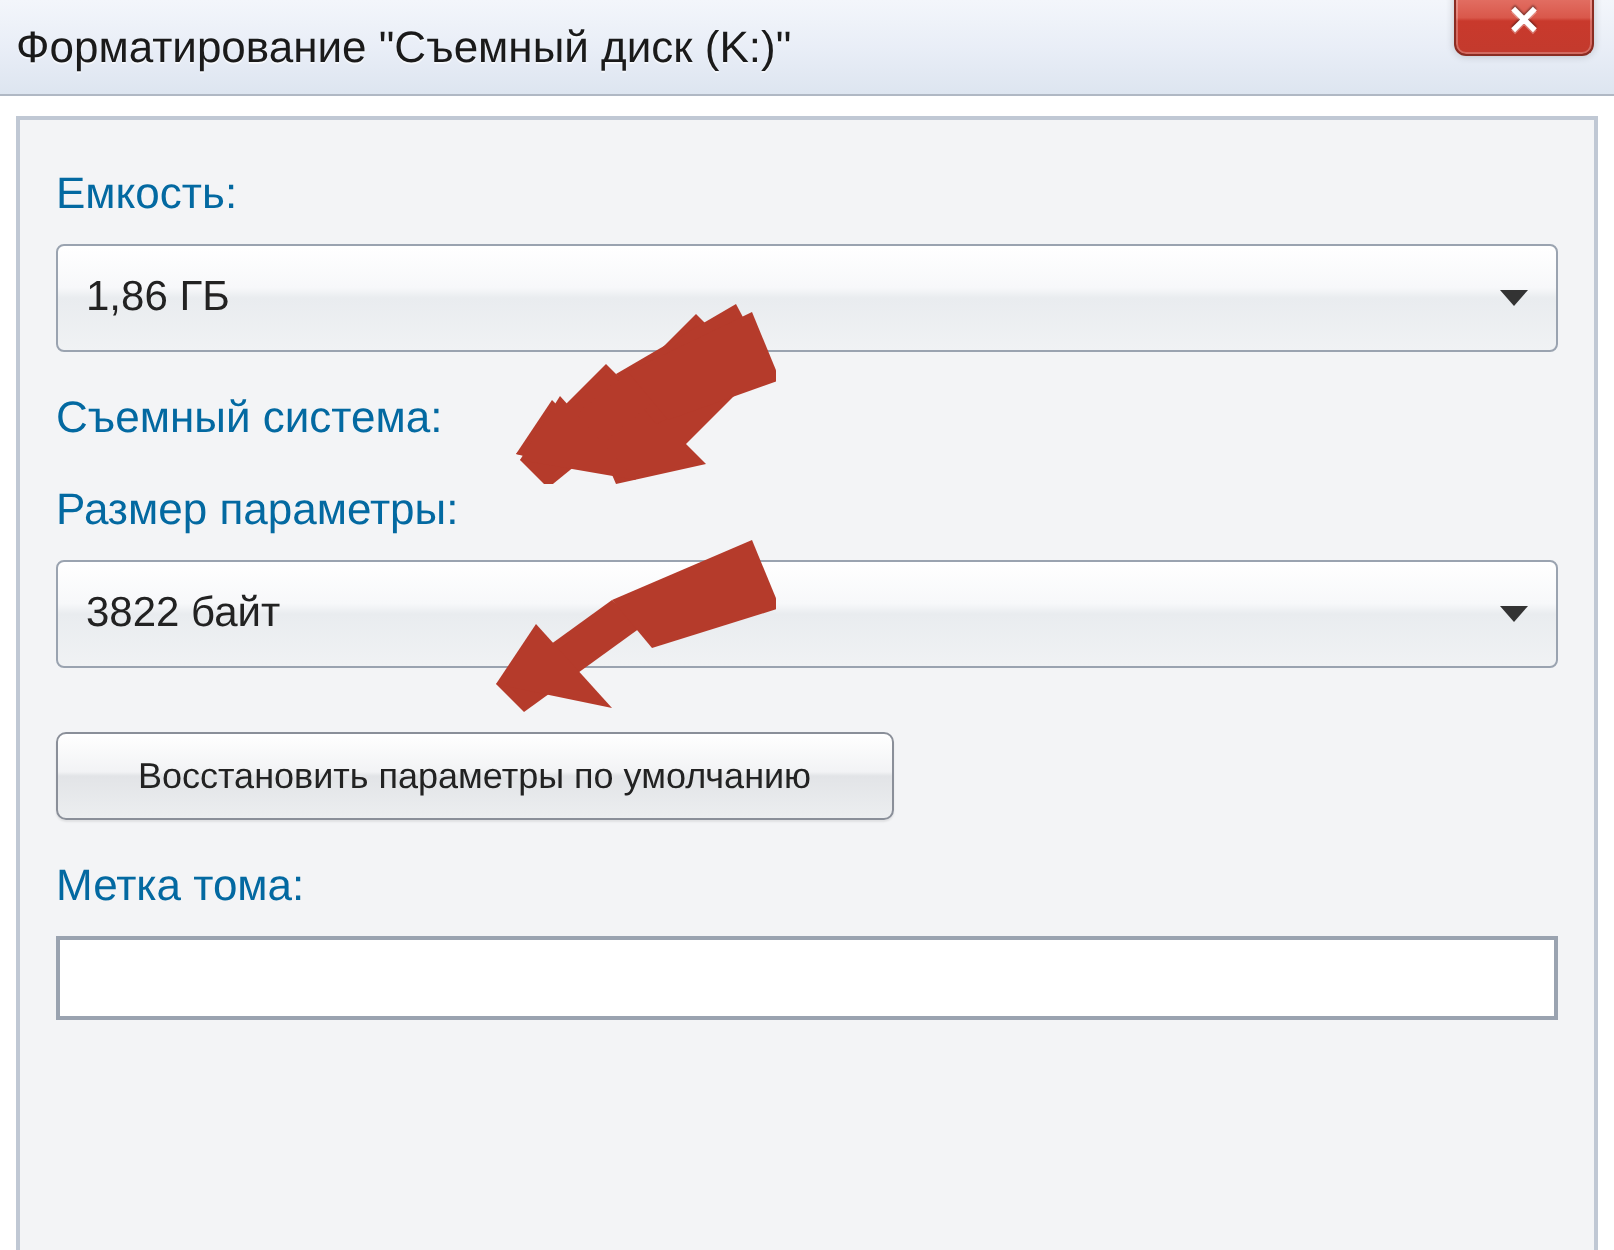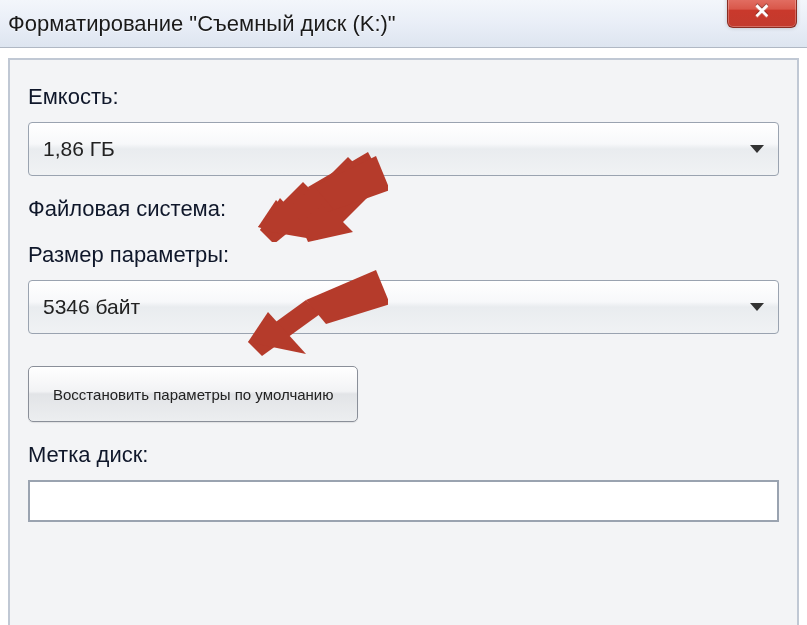--- a/index.html
+++ b/index.html
@@ -59,21 +59,21 @@
       right: 8px;
       top: 58px;
       bottom: 0;
       border: 2px solid #c0c8d4;
       border-bottom: none;
       background: #f3f4f6;
       padding: 18px 18px 0 18px;
     }
     .field-label {
       font-size: 22px;
-      color: #0f172a;
+      color: #0369a1;
       margin-bottom: 12px;
       margin-top: 20px;
     }
     .field-label:first-child {
       margin-top: 6px;
     }
     .dropdown {
       position: relative;
       height: 54px;
       border: 1px solid #9aa3b0;
@@ -99,23 +99,23 @@
       height: 0;
       border-left: 7px solid transparent;
       border-right: 7px solid transparent;
       border-top: 8px solid #333;
     }
     .button-row {
       margin-top: 32px;
       margin-bottom: 8px;
     }
     .restore-button {
-      height: 56px;
-      padding: 0 24px;
-      font-size: 15px;
+      height: 44px;
+      padding: 0 40px;
+      font-size: 18px;
       color: #222;
       border: 1px solid #8a8f99;
       border-radius: 5px;
       background: linear-gradient(to bottom, #ffffff 0%, #f2f3f5 45%, #e2e4e7 50%, #eceef0 100%);
       box-shadow: inset 0 1px 0 rgba(255,255,255,0.8), 0 1px 1px rgba(0,0,0,0.08);
       cursor: pointer;
       font-family: inherit;
     }
     .text-input {
       width: 100%;
@@ -144,33 +144,33 @@
 </div>
 
 <div class="content-frame">
 
   <div class="field-label">Емкость:</div>
   <div class="dropdown">
     <span class="dropdown-value">1,86 ГБ</span>
     <span class="dropdown-caret"></span>
   </div>
 
-  <div class="field-label">Файловая система:</div>
+  <div class="field-label">Съемный система:</div>
 
   <div class="field-label">Размер параметры:</div>
   <div class="dropdown">
-    <span class="dropdown-value">5346 байт</span>
+    <span class="dropdown-value">3822 байт</span>
     <span class="dropdown-caret"></span>
   </div>
 
   <div class="button-row">
     <button class="restore-button">Восстановить параметры по умолчанию</button>
   </div>
 
-  <div class="field-label">Метка диск:</div>
+  <div class="field-label">Метка тома:</div>
   <input class="text-input" type="text" value="" style="">
 
   
   <div class="arrow" style="left:248px; top:92px;">
     <svg width="130" height="90" viewBox="0 0 130 90">
       <g fill="#b53b2b">
         <polygon points="0,75 45,30 55,40 90,5 120,35 85,70 95,80 50,90 38,62 48,52"></polygon>
         <polygon points="0,75 50,35 62,47 27,82"></polygon>
         <polygon points="50,35 110,0 128,34 70,60"></polygon>
         <polygon points="0,75 18,48 55,85"></polygon>

